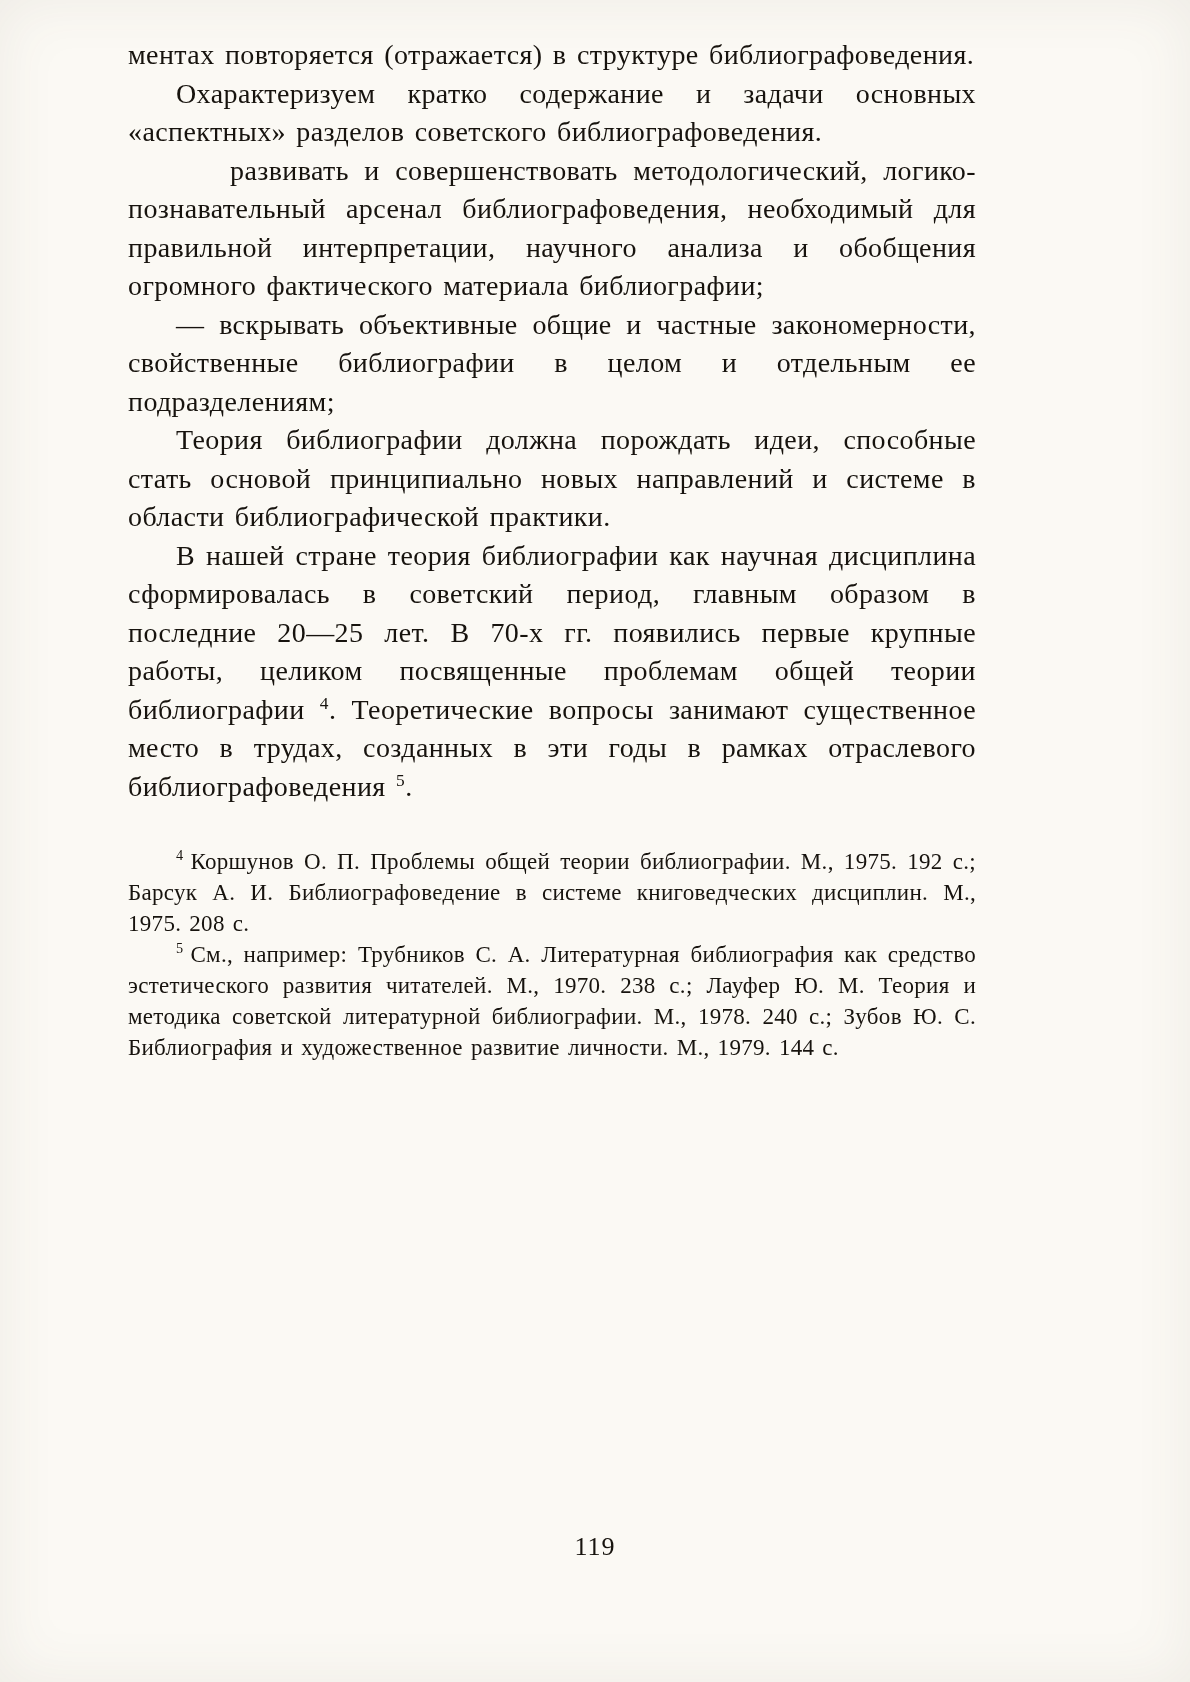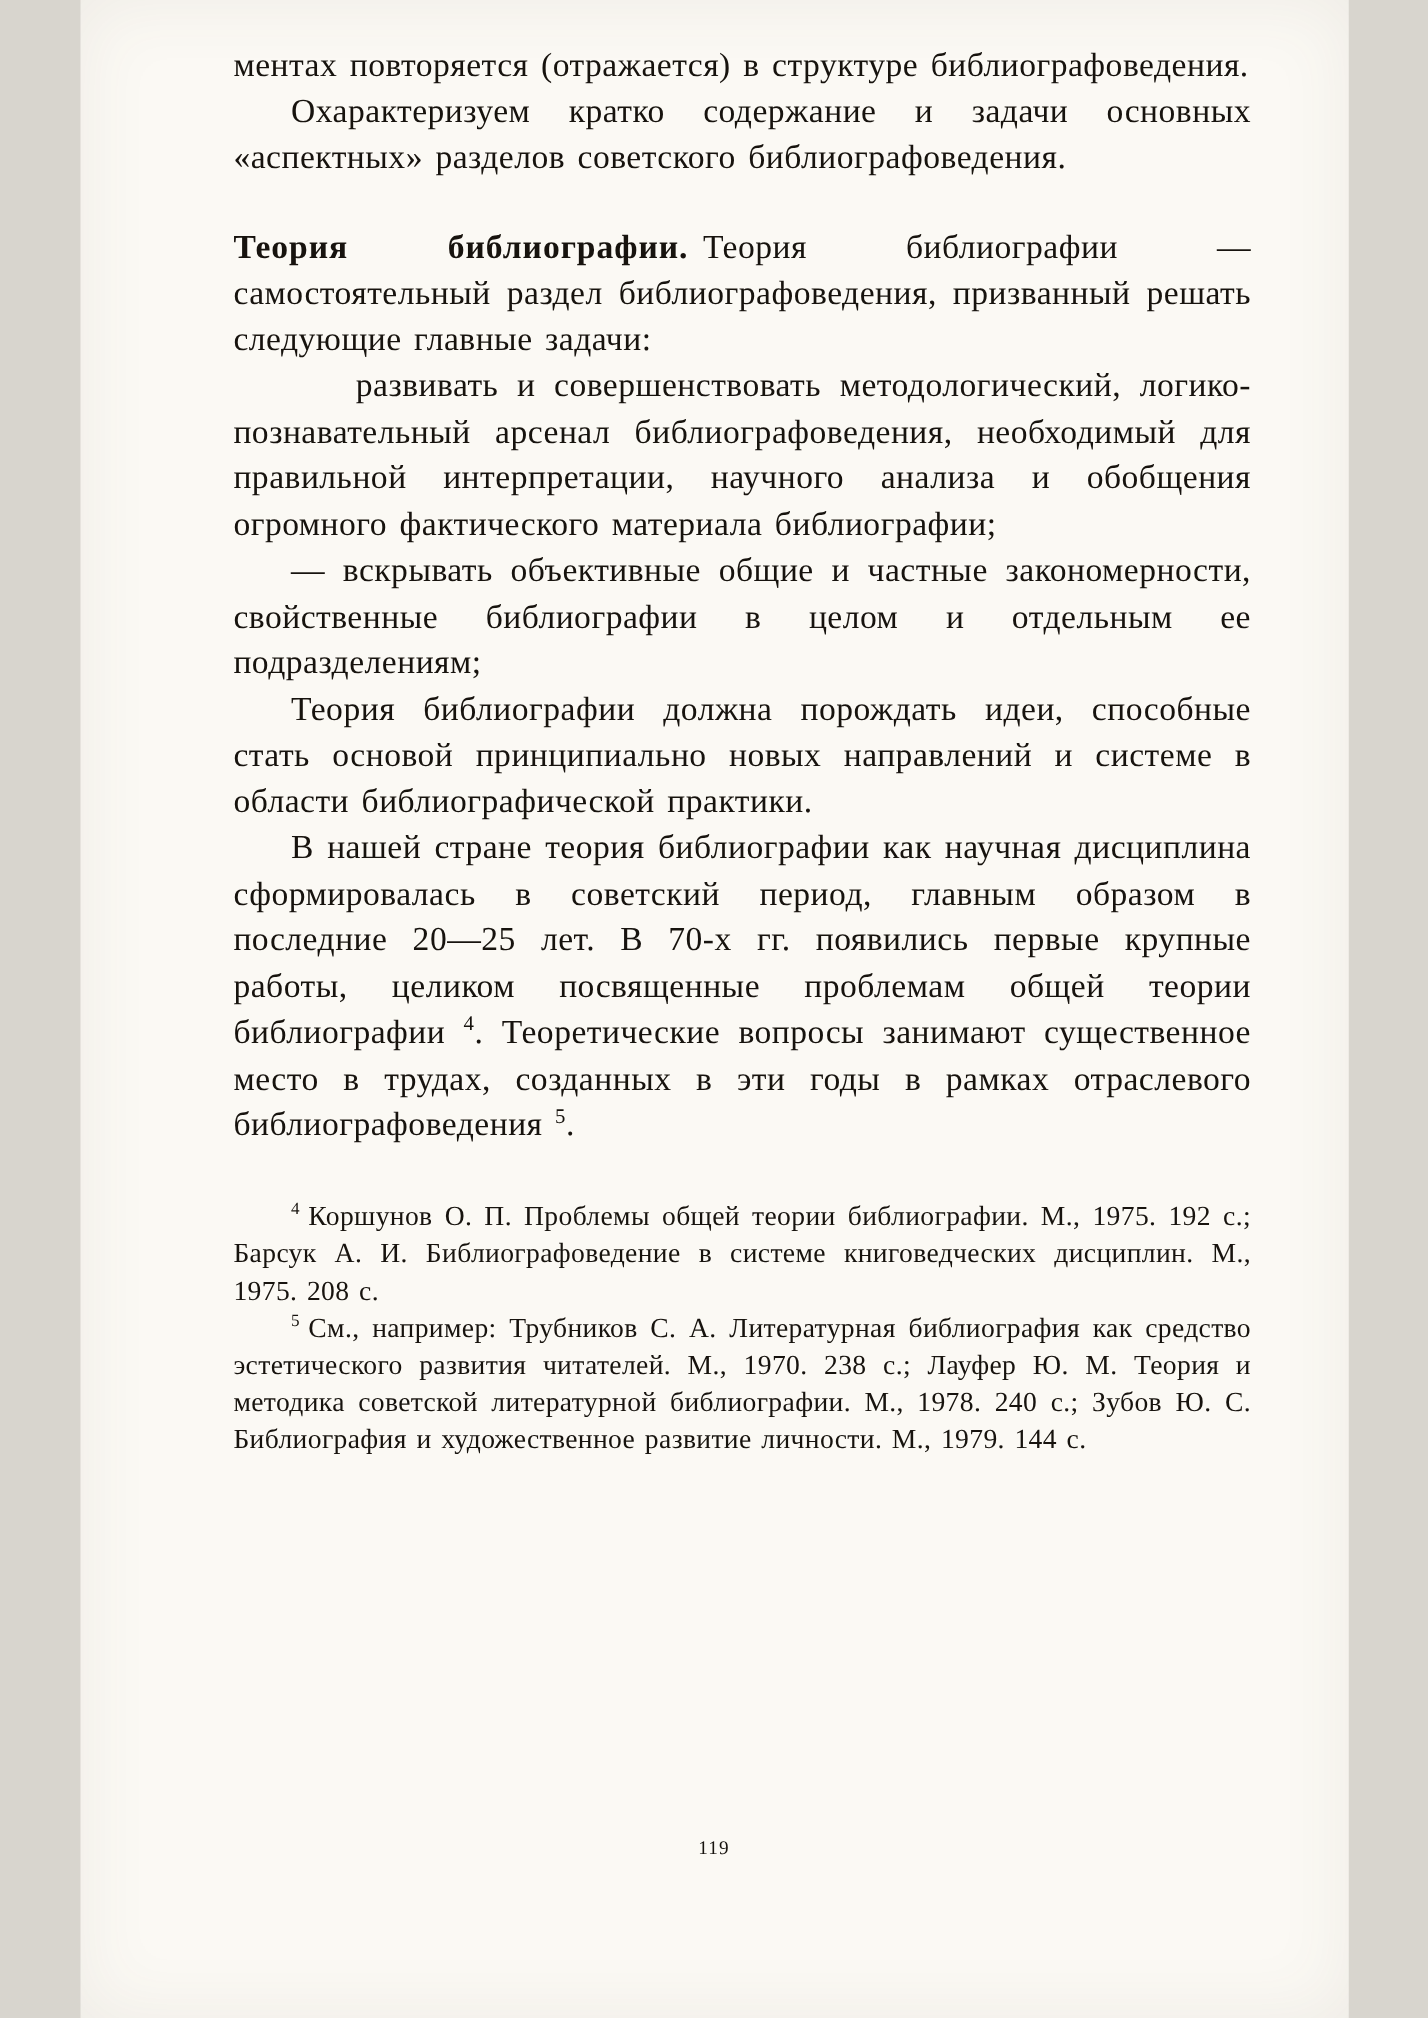--- a/index.html
+++ b/index.html
@@ -2,21 +2,21 @@
 <html lang="ru"><head>
 <meta charset="utf-8">
 <style>
   html, body {
     margin: 0;
     padding: 0;
     background: #d8d5ce;
   }
   .page {
     position: relative;
-    width: 1057px;
+    width: 1190px;
     height: 1682px;
     margin: 0 auto;
     background: #fbf9f4;
     color: #17130e;
     font-family: "Liberation Serif", "DejaVu Serif", serif;
     overflow: hidden;
     box-shadow: inset 0 0 60px rgba(90,80,60,0.08);
   }
   .text-block {
     position: absolute;
@@ -59,38 +59,35 @@
     letter-spacing: 0.3px;
     word-spacing: 2px;
   }
   .fn-marker { margin-right: 7px; }
   .page-number {
     position: absolute;
     left: 0;
     right: 0;
     top: 1532px;
     text-align: center;
-    font-size: 16px;
+    font-size: 26px;
     letter-spacing: 1px;
   }
 </style>
 </head>
 <body>
 
 <div class="page">
 
   <div class="text-block">
 
     <p class="para no-indent">ментах повторяется (отражается) в структуре библиографоведения.</p>
 
     <p class="para">Охарактеризуем кратко содержание и задачи основных «аспектных» разделов советского библиографоведения.</p>
 
-    <p class="para no-indent section-start">
-      <span class="lead">Теория библиографии.</span><span>Теория библиографии — самостоятельный раздел библиографоведения, призванный решать следующие главные задачи:</span>
-    </p>
 
     <p class="para deep">развивать и совершенствовать методологический, логико-познавательный арсенал библиографоведения, необходимый для правильной интерпретации, научного анализа и обобщения огромного фактического материала библиографии;</p>
 
     <p class="para">— вскрывать объективные общие и частные закономерности, свойственные библиографии в целом и отдельным ее подразделениям;</p>
 
 
 
 
     <p class="para">Теория библиографии должна порождать идеи, способные стать основой принципиально новых направлений и системе в области библиографической практики.</p>
 

